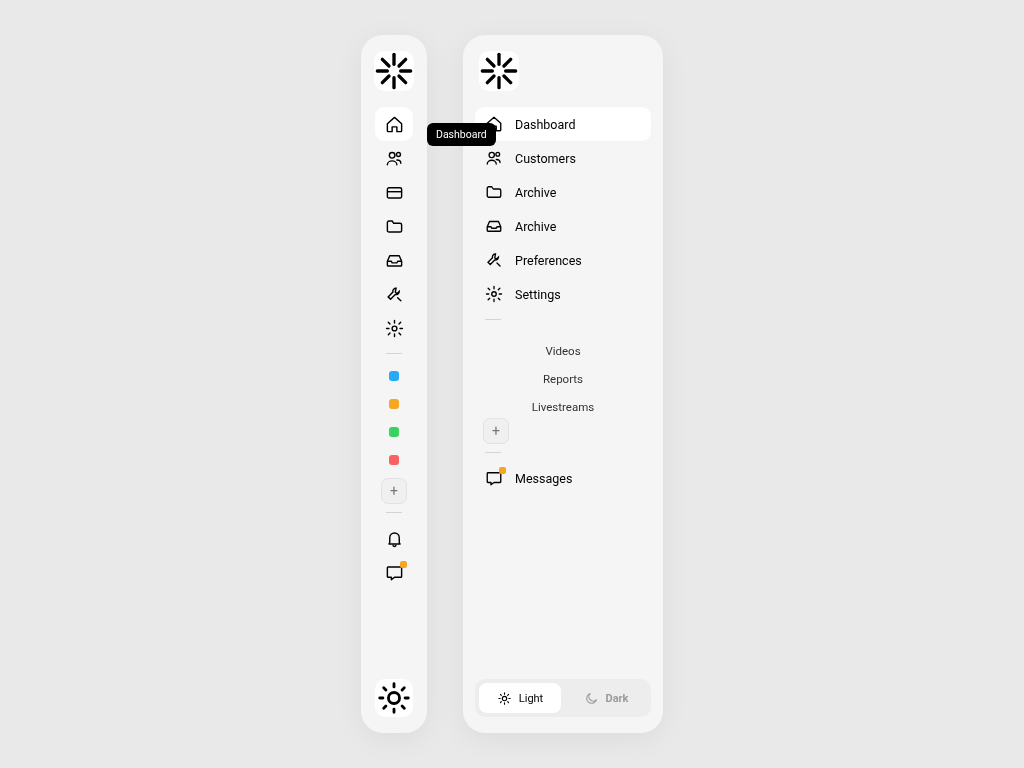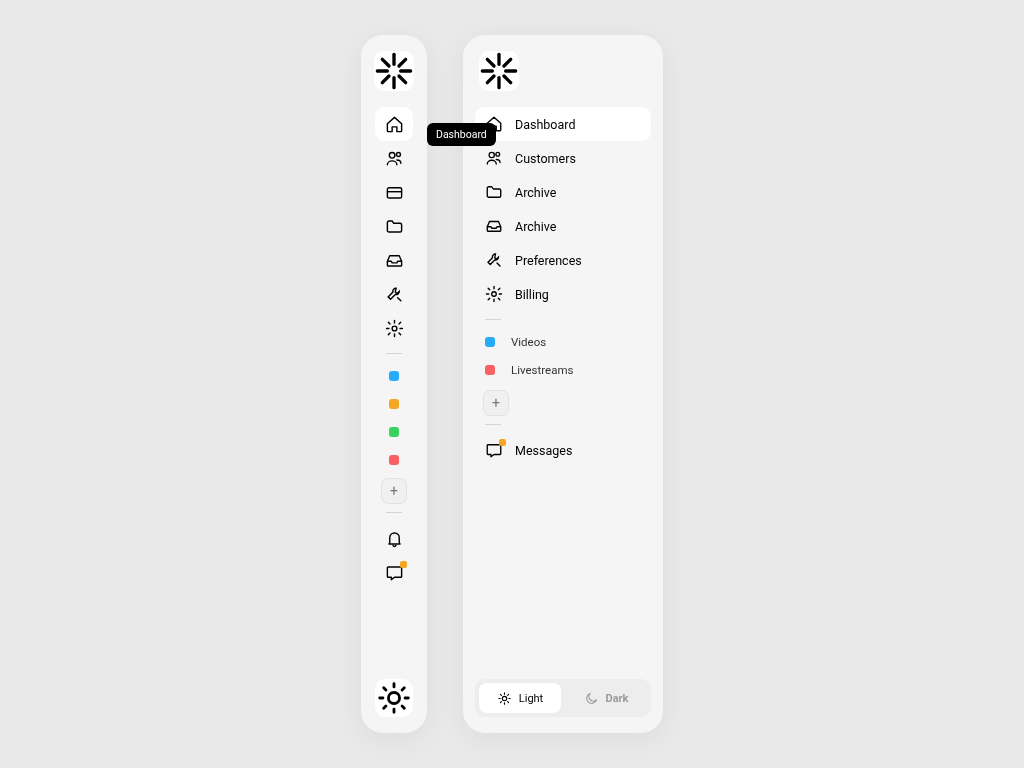--- a/index.html
+++ b/index.html
@@ -64,21 +64,21 @@
       background:#d4d4d4;
       margin:8px 0;
     }
     .panel.mini .divider { align-self:center; }
     .panel.full .divider { margin-left:10px; }
 
     .dot-row {
       display:flex; align-items:center;
       height:28px; padding:0 10px;
       gap:16px; cursor:pointer;
-      font-size:11.5px; color:#333;
+      font-size:11.5px; color:#333;flex-direction:column;
     }
     .dot-row.mini { justify-content:center; padding:0; }
     .dot { width:10px; height:10px; border-radius:3px; }
     .dot.blue   { background:#27aaf7; }
     .dot.orange { background:#f5a623; }
     .dot.green  { background:#3ad163; }
     .dot.red    { background:#f96162; }
 
     .add-btn {
       width:26px; height:26px;
@@ -301,28 +301,32 @@
         <path d="M14 4a4 4 0 0 0-4 5l-6 6 3 3 6-6a4 4 0 0 0 5-4l-3 3-2-2z"></path>
         <path d="m16 16 4 4"></path>
       </svg>
     <span>Preferences</span>
   </div>
   <div class="nav-row">
     <svg viewBox="0 0 24 24" fill="none" stroke="#000" stroke-width="1.8">
         <circle cx="12" cy="12" r="3"></circle>
         <path d="M12 2v3M12 19v3M4.2 4.2l2.1 2.1M17.7 17.7l2.1 2.1M2 12h3M19 12h3M4.2 19.8l2.1-2.1M17.7 6.3l2.1-2.1" stroke-linecap="round"></path>
       </svg>
-    <span>Billing</span>
+    <span>Settings</span>
   </div>
 
   <div class="divider"></div>
 
   <div class="dot-row">
       <span class="dot blue"></span>
       <span>Videos</span>
+    </div>
+  <div class="dot-row">
+      <span class="dot orange"></span>
+      <span>Reports</span>
     </div>
   <div class="dot-row">
       <span class="dot red"></span>
       <span>Livestreams</span>
     </div>
 
   <div style="height:6px"></div>
   <div class="add-btn">+</div>
 
   <div class="divider"></div>

